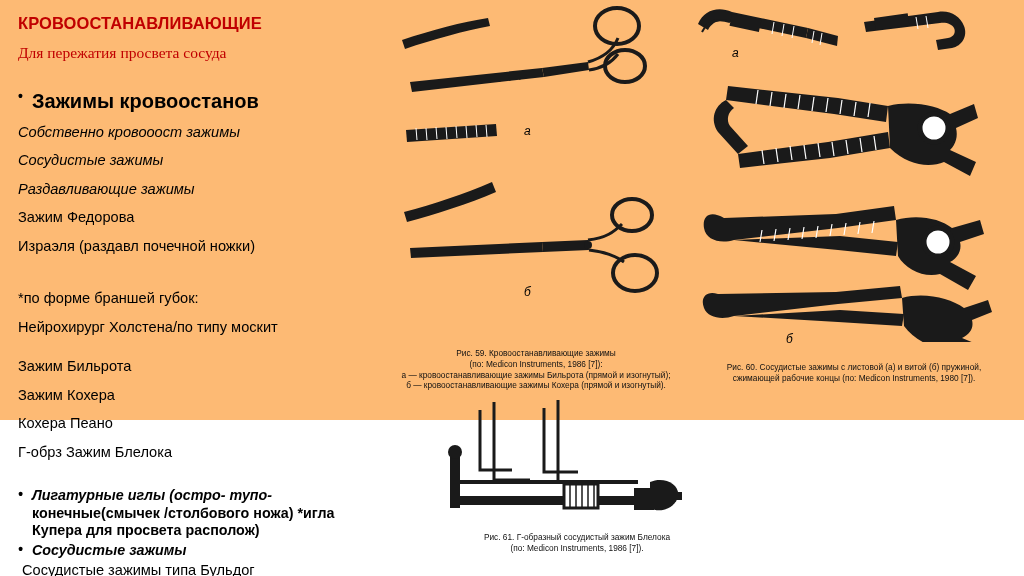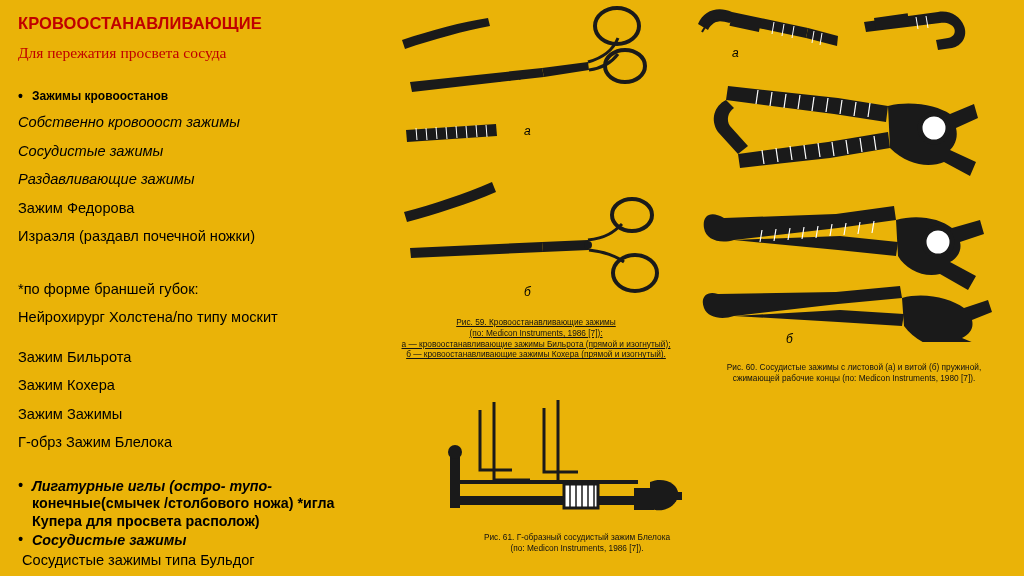--- a/index.html
+++ b/index.html
@@ -11,22 +11,22 @@
     width: 1024px;
     height: 576px;
     overflow: hidden;
     font-family: "Liberation Sans", sans-serif;
     color: #000;
     position: relative;
   }
   .slide {
     position: relative;
     width: 1024px;
-    height: 576px;
-    background: #eab308;
+    height: 420px;
+    background: #fdba74;
   }
 
   
   .text-col {
     position: absolute;
     left: 18px;
     top: 14px;
     width: 368px;
   }
   .title-main {
@@ -40,21 +40,21 @@
     color: #C00000;
     font-size: 15.5px;
     line-height: 1.25;
     margin-top: 10px;
     font-family: Liberation Serif, serif;
   }
 
   .bullet-line {
     position: relative;
     padding-left: 14px;
-    font-size: 12px;
+    font-size: 20px;
     font-weight: bold;
     color: #000;
     line-height: 1.2;
   }
   .bullet-line::before {
     content: "•";
     position: absolute;
     left: 0;
     top: -1px;
     font-size: 14px;
@@ -155,21 +155,21 @@
 
     <div class="plain-line">*по форме браншей губок:</div>
     <div class="gap-sm"></div>
     <div class="plain-line">Нейрохирург Холстена/по типу москит</div>
     <div class="gap-sm"></div>
     <div class="gap-sm"></div>
     <div class="plain-line">Зажим Бильрота</div>
     <div class="gap-sm"></div>
     <div class="plain-line">Зажим Кохера</div>
     <div class="gap-sm"></div>
-    <div class="plain-line">Зажим Зажимы</div>
+    <div class="plain-line">Кохера Пеано</div>
     <div class="gap-sm"></div>
     <div class="plain-line">Г-обрз Зажим Блелока</div>
 
     <div class="gap-lg"></div>
 
     <div class="bullet-block">
       <span>Лигатурные иглы (остро- тупо-</span>
     </div>
     <div class="indent-cont">конечные(смычек /столбового ножа) *игла</div>
     <div class="indent-cont">Купера для просвета располож)</div>
@@ -240,21 +240,21 @@
             <line x1="96" y1="242" x2="98" y2="248"></line>
             <line x1="106" y1="242" x2="108" y2="248"></line>
             <line x1="116" y1="241" x2="118" y2="247"></line>
             <line x1="126" y1="241" x2="128" y2="247"></line>
           </g>
         </g>
       </svg>
       <div class="panel-letter" style="left:132px; top:120px;">а</div>
       <div class="panel-letter" style="left:132px; top:281px;">б</div>
 
-      <div class="fig-caption" style="position:absolute; left:-36px; top:313px; width:360px;text-decoration:underline;">
+      <div class="fig-caption" style="position:absolute; left:-36px; top:344px; width:360px;">
         <span class="cap-line">Рис. 59. Кровоостанавливающие зажимы</span>
         <span class="cap-line">(по: Medicon Instruments, 1986 [7]):</span>
         <span class="cap-line">а — кровоостанавливающие зажимы Бильрота (прямой и изогнутый);</span>
         <span class="cap-line">б — кровоостанавливающие зажимы Кохера (прямой и изогнутый).</span>
       </div>
     </div>
 
     <div class="fig" style="left:296px; top:2px; width:336px; height:390px;">
       <svg width="336" height="340" viewBox="0 0 336 340">
         <g class="ink">

